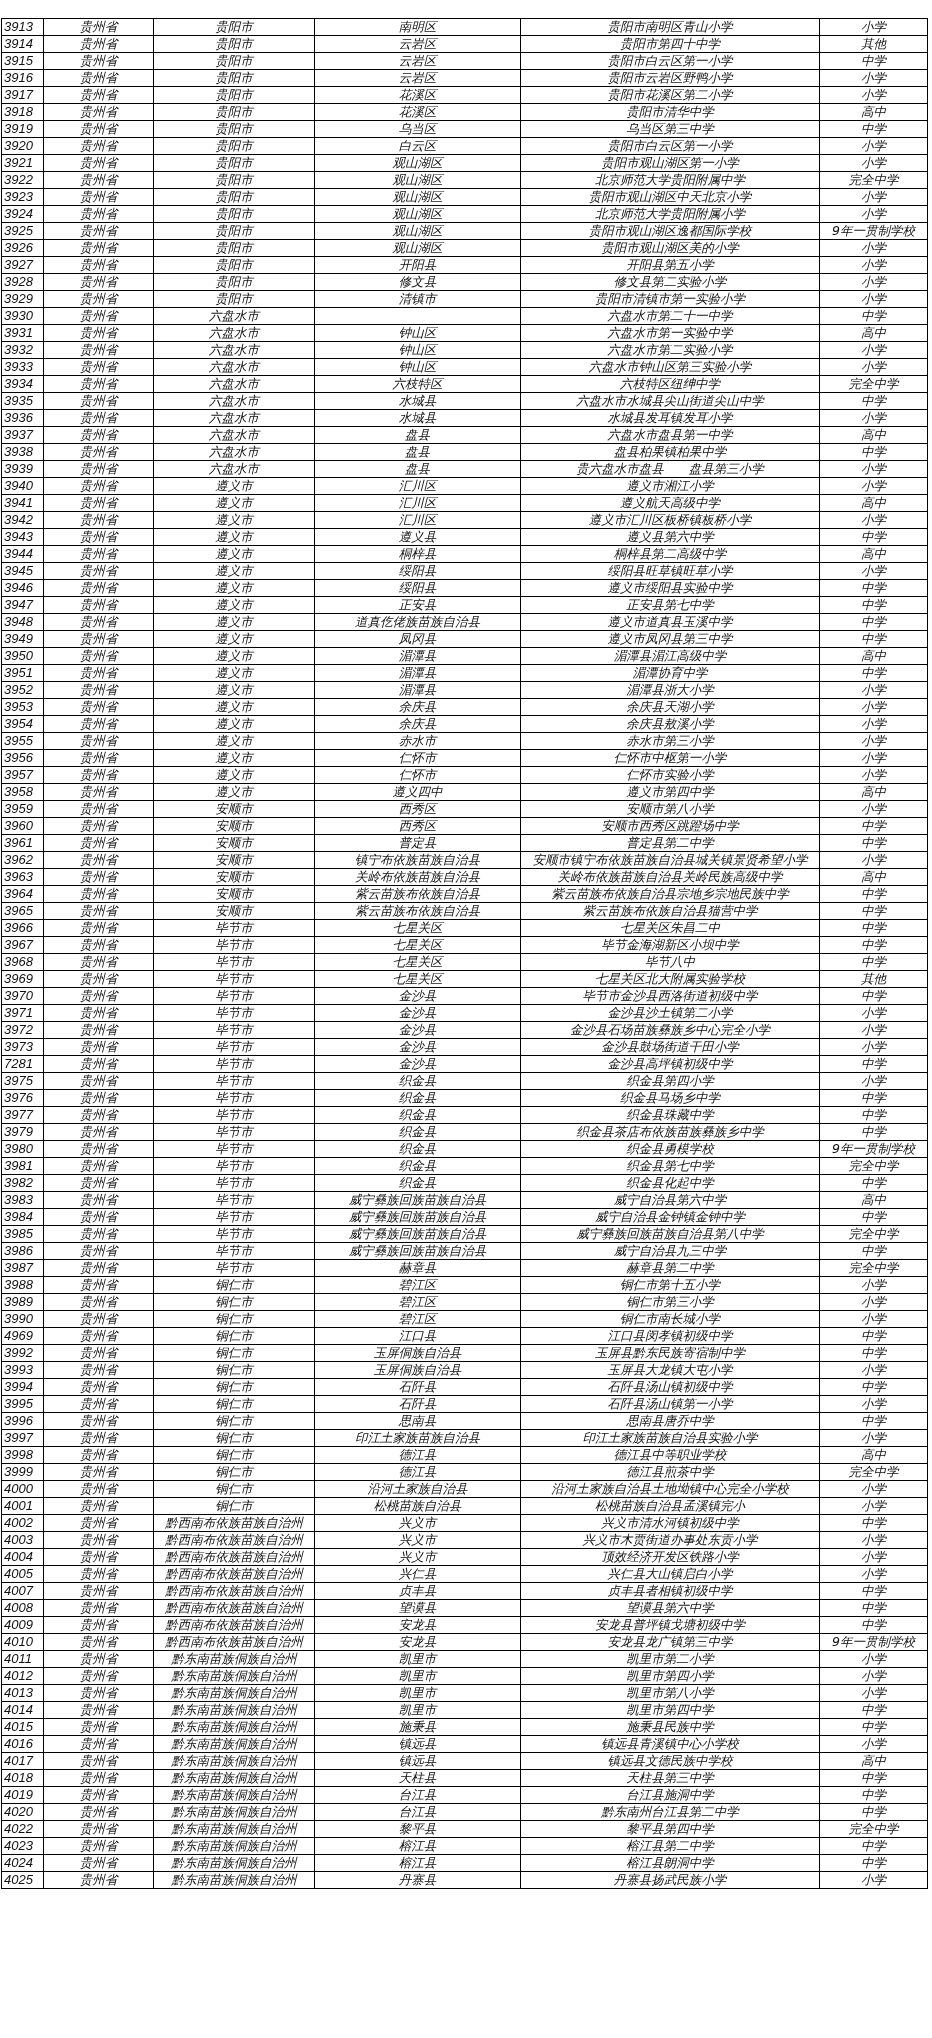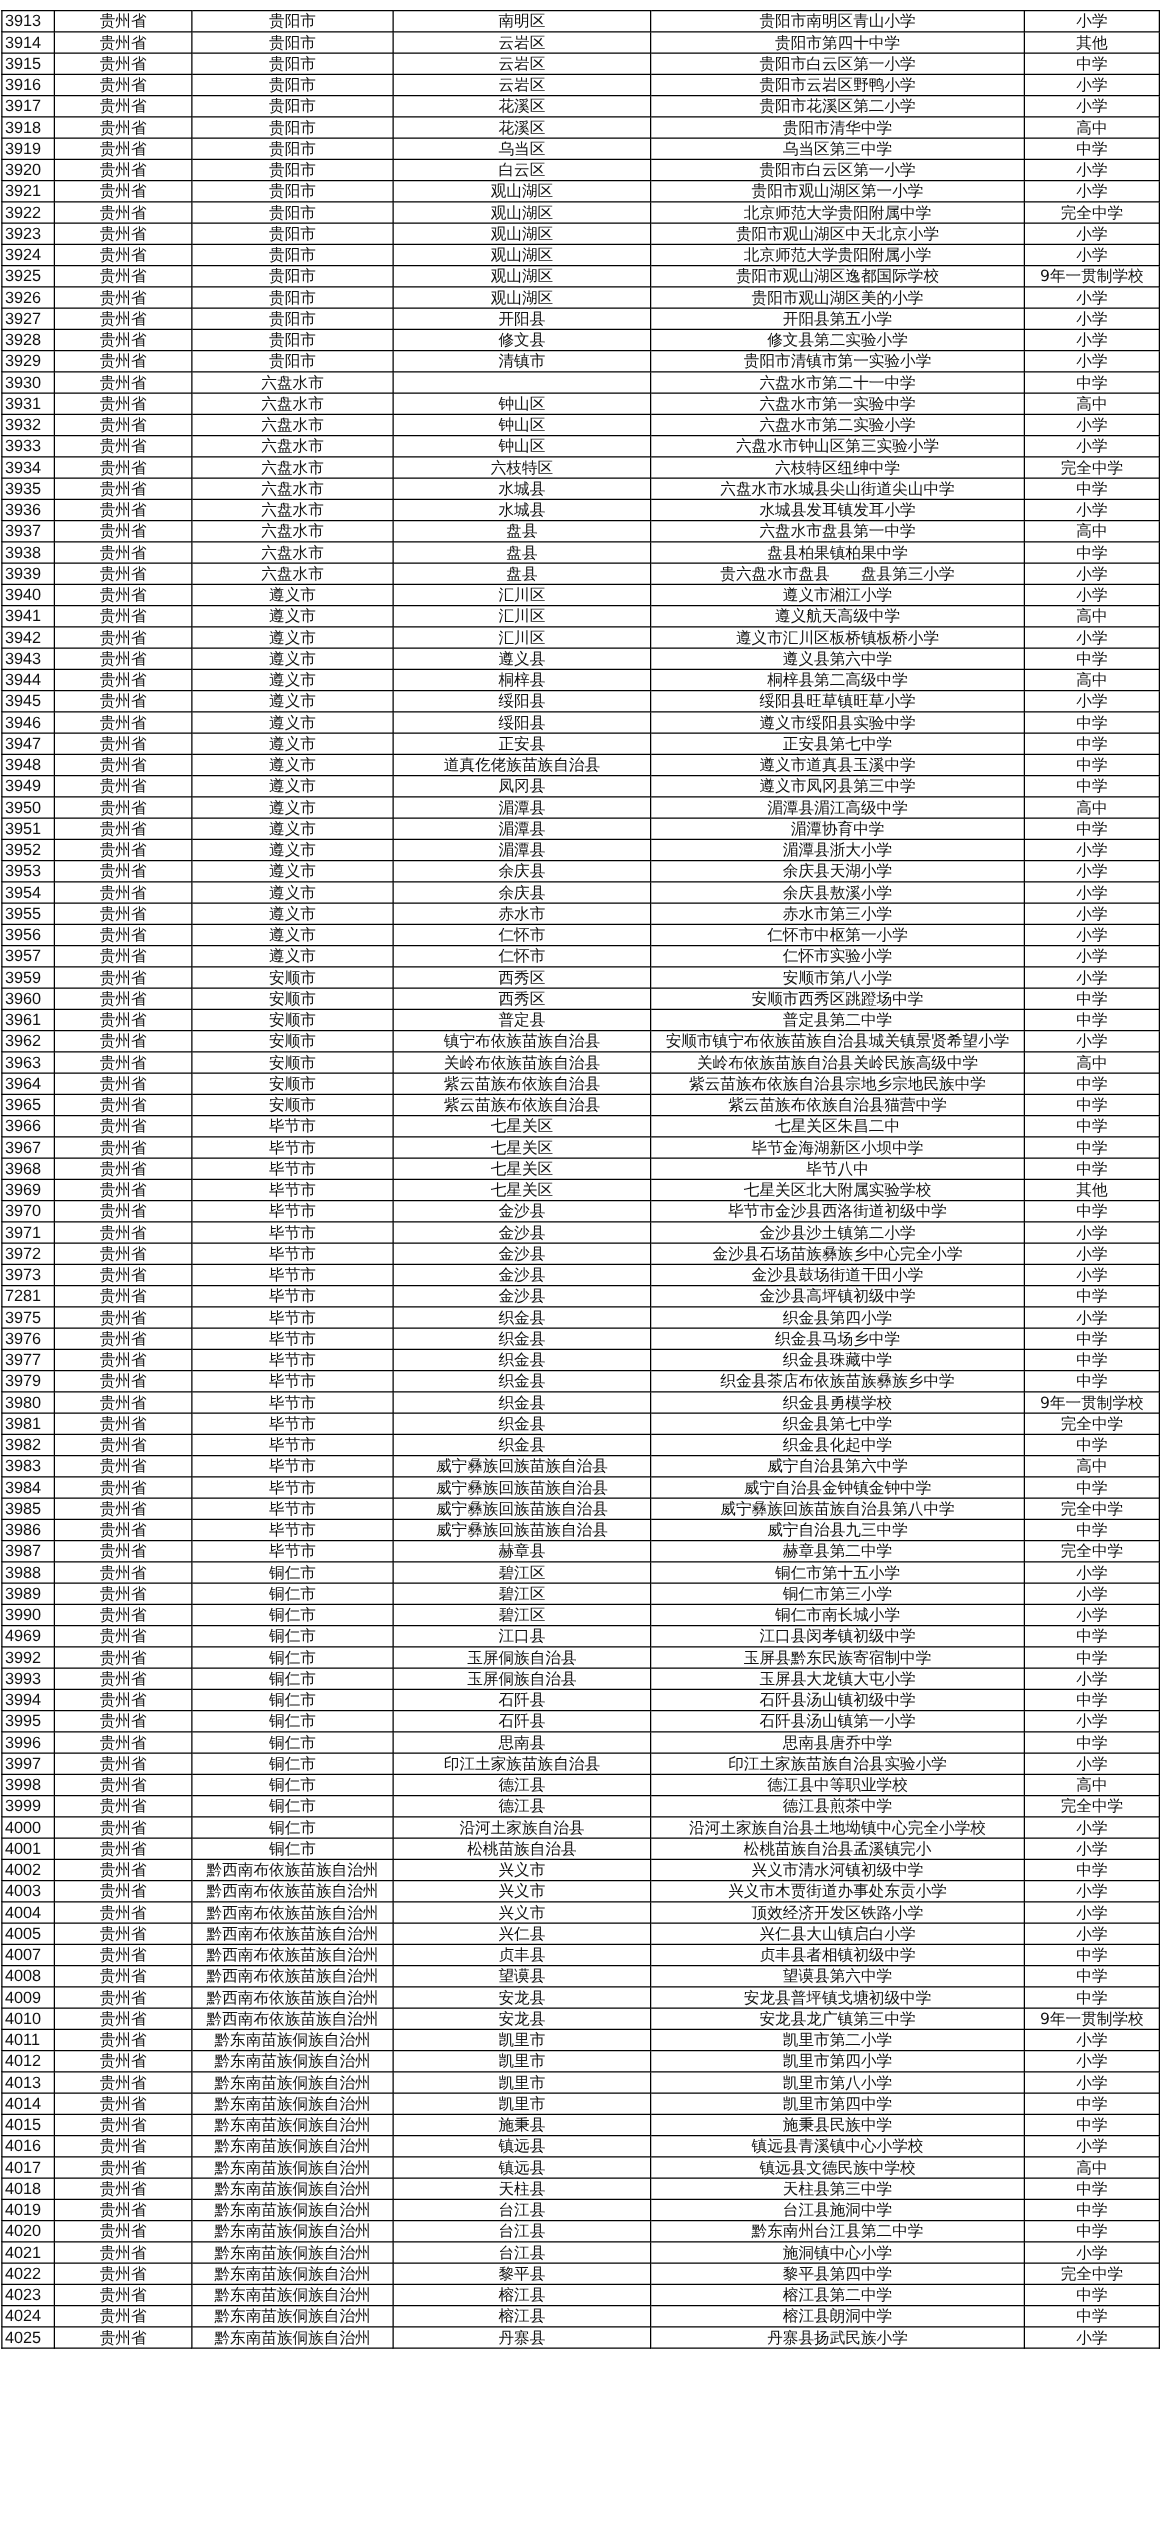--- a/index.html
+++ b/index.html
@@ -1,17 +1,17 @@
 <!DOCTYPE html>
 <html><head>
 <meta charset="utf-8">
 <style>
   html, body { margin:0; padding:0; background:#ffffff; }
   body { width:932px; height:2038px; overflow:hidden; font-family:"DejaVu Sans", sans-serif; }
-  #sheet { position:absolute; left:1px; top:8px; border-collapse:collapse; table-layout:fixed; width:926px; }
+  #sheet { position:absolute; left:1px; top:18px; border-collapse:collapse; table-layout:fixed; width:926px;font-style:italic; }
   #sheet td { border:1px solid #000; height:16px; padding:0; font-size:12.5px; line-height:16px; color:#111; white-space:nowrap; overflow:hidden; text-align:center; }
   #sheet td.c-id { text-align:left; padding-left:2px; font-family:"Liberation Sans", sans-serif; font-size:13px; }
   col.w0 { width:42px; } col.w1 { width:110px; } col.w2 { width:161px; }
   col.w3 { width:206px; } col.w4 { width:299px; } col.w5 { width:108px; }
 </style>
 </head>
 <body>
 
 <table id="sheet">
   <colgroup>
@@ -377,20 +377,28 @@
       </tr>
       <tr>
         <td class="c-id">3957</td>
         <td>贵州省</td>
         <td>遵义市</td>
         <td>仁怀市</td>
         <td>仁怀市实验小学</td>
         <td>小学</td>
       </tr>
       <tr>
+        <td class="c-id">3958</td>
+        <td>贵州省</td>
+        <td>遵义市</td>
+        <td>遵义四中</td>
+        <td>遵义市第四中学</td>
+        <td>高中</td>
+      </tr>
+      <tr>
         <td class="c-id">3959</td>
         <td>贵州省</td>
         <td>安顺市</td>
         <td>西秀区</td>
         <td>安顺市第八小学</td>
         <td>小学</td>
       </tr>
       <tr>
         <td class="c-id">3960</td>
         <td>贵州省</td>
@@ -857,28 +865,20 @@
       </tr>
       <tr>
         <td class="c-id">4020</td>
         <td>贵州省</td>
         <td>黔东南苗族侗族自治州</td>
         <td>台江县</td>
         <td>黔东南州台江县第二中学</td>
         <td>中学</td>
       </tr>
       <tr>
-        <td class="c-id">4021</td>
-        <td>贵州省</td>
-        <td>黔东南苗族侗族自治州</td>
-        <td>台江县</td>
-        <td>施洞镇中心小学</td>
-        <td>小学</td>
-      </tr>
-      <tr>
         <td class="c-id">4022</td>
         <td>贵州省</td>
         <td>黔东南苗族侗族自治州</td>
         <td>黎平县</td>
         <td>黎平县第四中学</td>
         <td>完全中学</td>
       </tr>
       <tr>
         <td class="c-id">4023</td>
         <td>贵州省</td>

